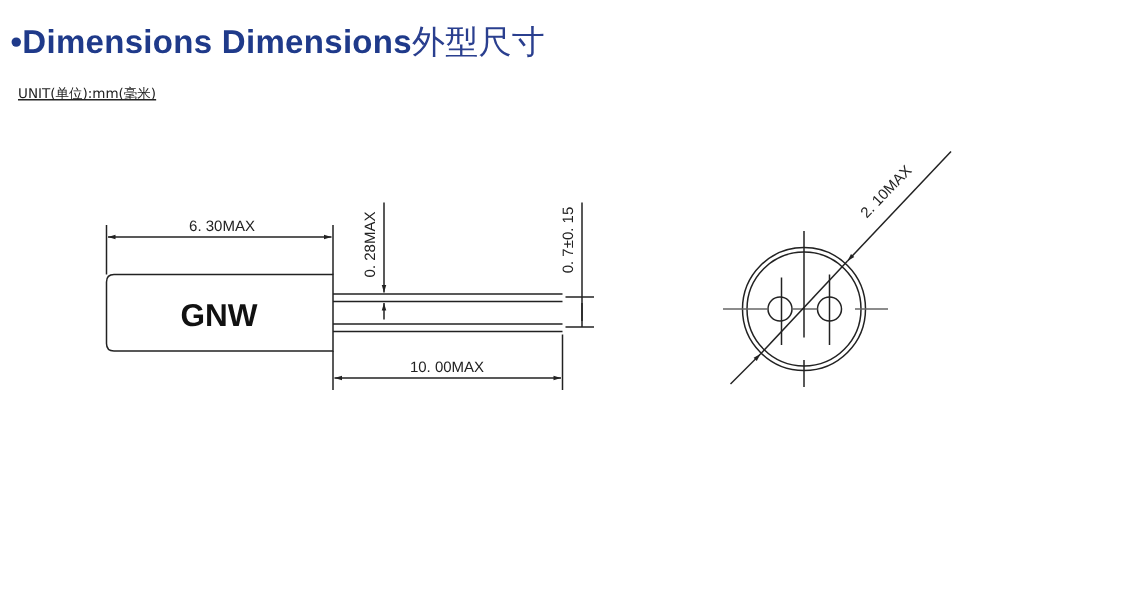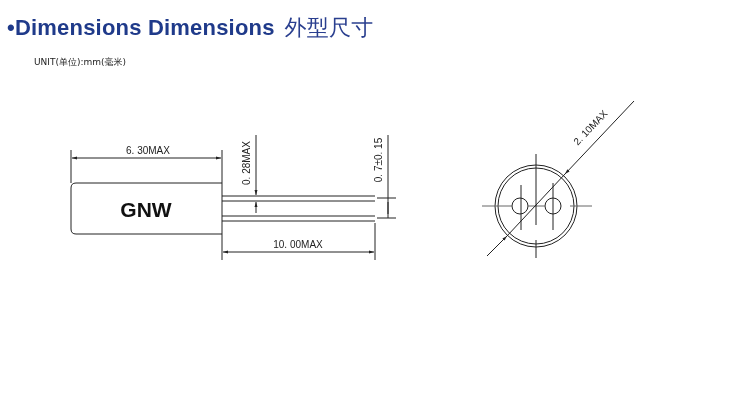--- a/index.html
+++ b/index.html
@@ -4,26 +4,27 @@
   <style>
     html, body { margin: 0; padding: 0; background: #ffffff; }
     body { width: 750px; height: 400px; position: relative; overflow: hidden; }
     .title {
       position: absolute; left: 7px; top: 13px;
       font-family: "Liberation Sans", sans-serif; font-weight: bold;
       font-size: 22px; color: #1f3a8a; white-space: nowrap; letter-spacing: 0.2px;
     }
     .title .cn {
       font-family: "DejaVu Serif", serif; font-weight: normal;
-      color: #2a3f8f; margin-left: 10px; font-size: 22px;
+      color: #2a3f8f; font-size: 22px;
     }
     .unit {
-      position: absolute; left: 34px; top: 56px;
+      position: absolute; left: 12px; top: 56px;
       font-family: "DejaVu Sans", sans-serif; font-size: 9px; color: #222;
       white-space: nowrap;
+      text-decoration: underline;
     }
     svg.drawing { position: absolute; left: 0; top: 0; }
     .dimtext { font-family: "Liberation Sans", sans-serif; font-size: 10px; fill: #222; }
     .gnw { font-family: "Liberation Sans", sans-serif; font-size: 21px; font-weight: bold; fill: #111; }
   </style>
 </head>
 <body>
 
 <div class="title"><span>•</span><span>Dimensions Dimensions</span><span class="cn">外型尺寸</span></div>
 

